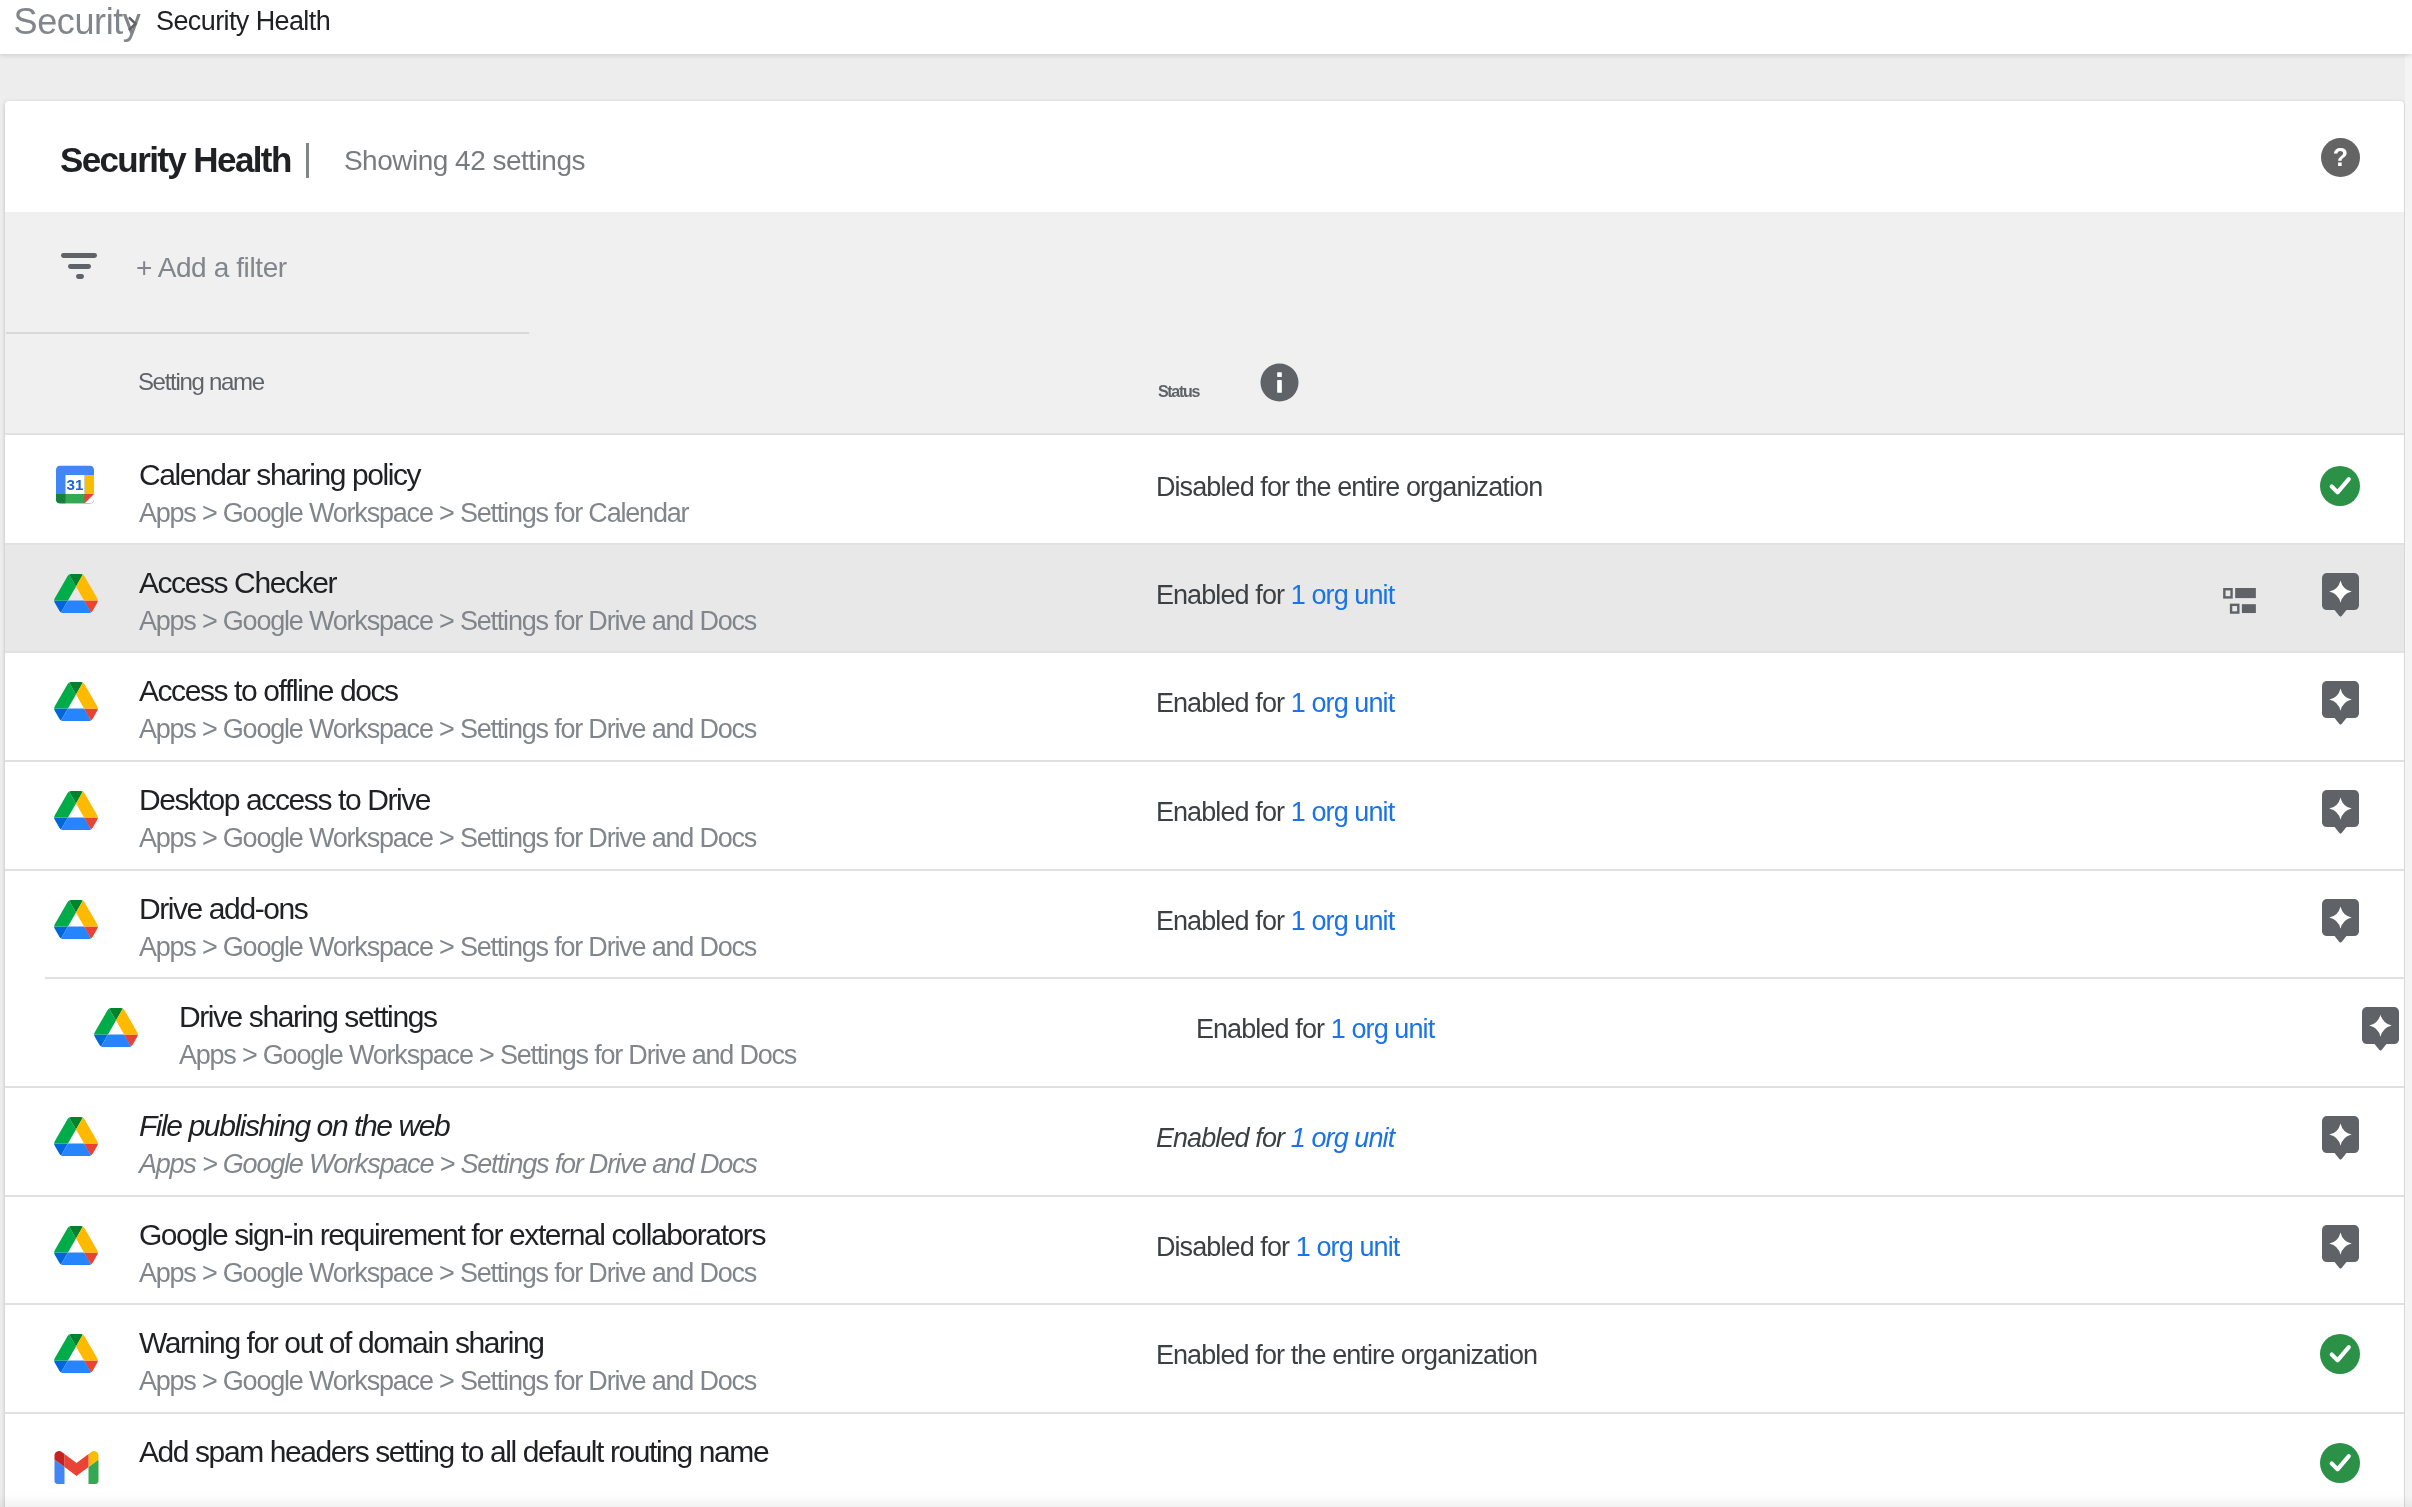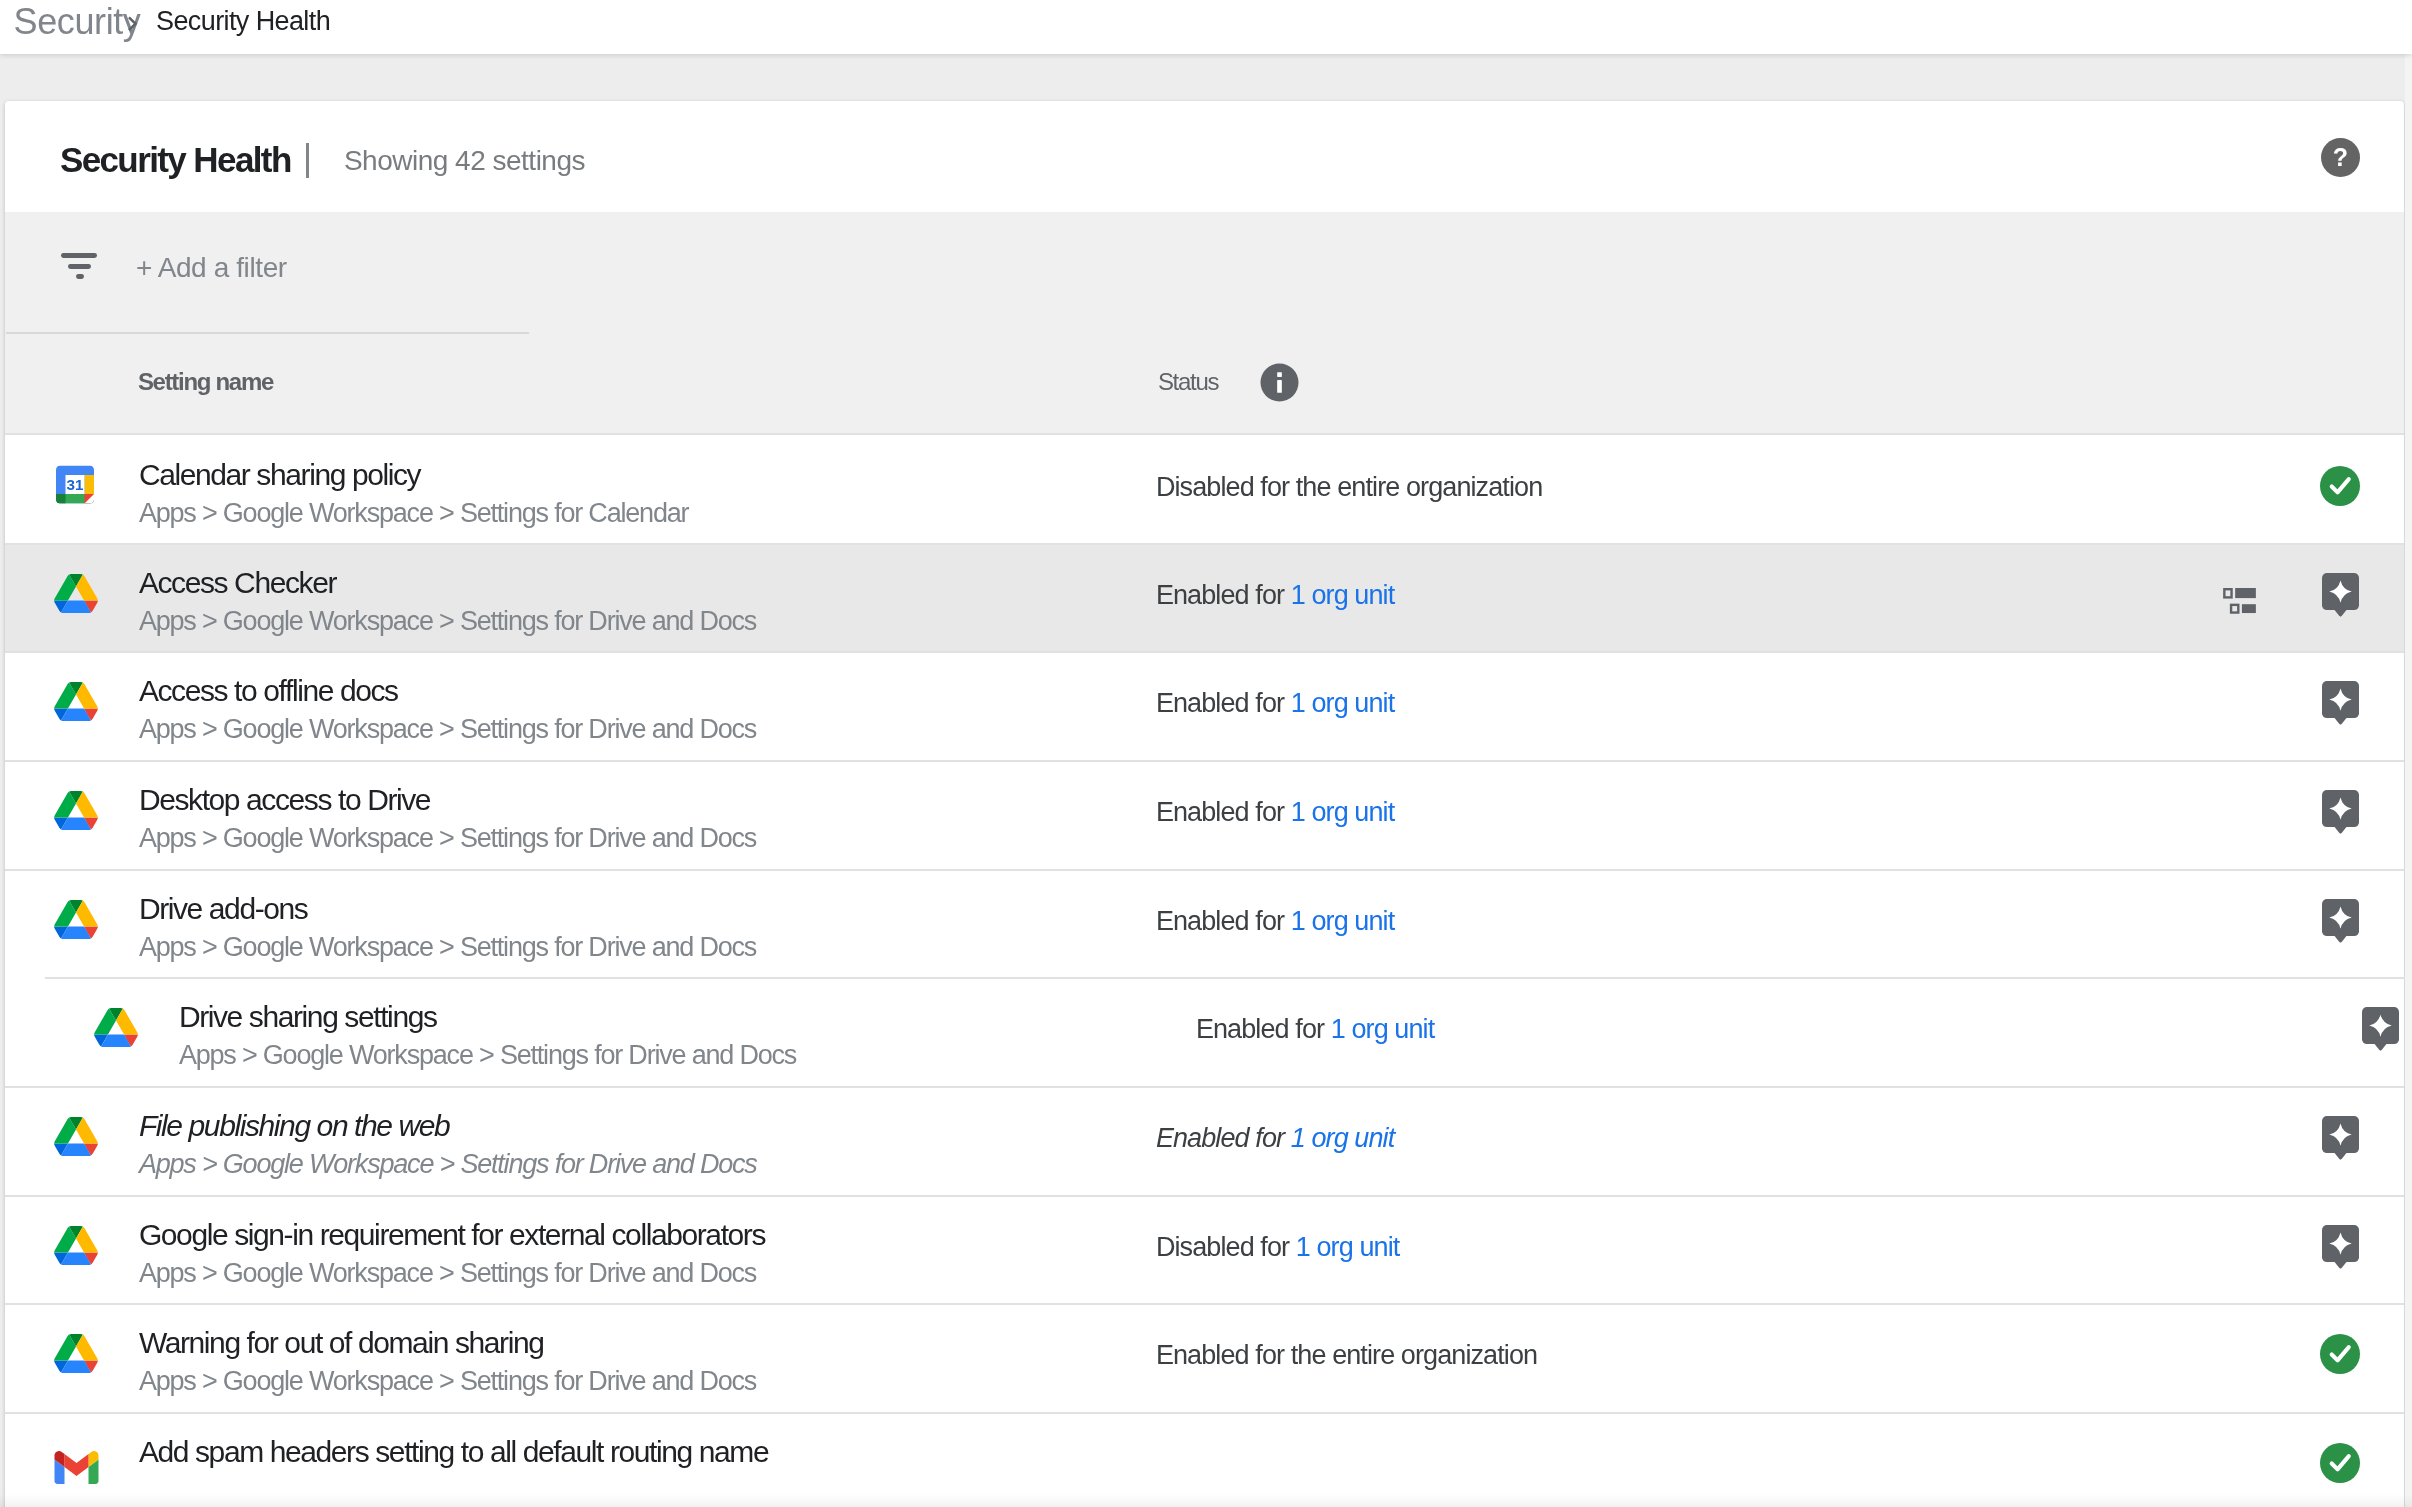--- a/index.html
+++ b/index.html
@@ -26,22 +26,22 @@
  <div class="abs" style="left:55px;top:41px;font-size:35px;line-height:35px;font-weight:bold;color:#202124;letter-spacing:-1.6px">Security Health</div>
  <div class="abs" style="left:301px;top:42px;width:2.9px;height:35px;background:#80868b"></div>
  <div class="abs" style="left:339px;top:46px;font-size:28px;line-height:28px;color:#797c7f;letter-spacing:-0.5px">Showing 42 settings</div>
 <div style="position:absolute;left:2316px;top:37px;width:39px;height:39px;border-radius:50%;background:#646464;color:#fff;text-align:center;font-size:25px;font-weight:bold;line-height:39px">?</div>
  <div class="abs filterband"></div>
  <div class="abs" style="left:56px;top:152px;width:36px;height:4.9px;border-radius:2.4px;background:#5f6368"></div>
  <div class="abs" style="left:63px;top:163px;width:23px;height:4.9px;border-radius:2.4px;background:#5f6368"></div>
  <div class="abs" style="left:71px;top:173px;width:7.8px;height:4.9px;border-radius:2.4px;background:#5f6368"></div>
  <div class="abs" style="left:131px;top:153px;font-size:28px;line-height:28px;letter-spacing:-0.4px;color:#80868b">+ Add a filter</div>
  <div class="abs" style="left:1px;top:231px;width:523px;height:1.9px;background:#d8d8d8"></div>
- <div class="abs" style="left:133px;top:269px;font-size:24px;line-height:24px;font-weight:bold;color:#5f6368;letter-spacing:-1.3px">Setting name</div>
- <div class="abs" style="left:1153px;top:269px;font-size:24px;line-height:24px;font-weight:normal;color:#5f6368;letter-spacing:-1.3px">Status</div>
+ <div class="abs" style="left:133px;top:269px;font-size:24px;line-height:24px;font-weight:normal;color:#5f6368;letter-spacing:-1.3px">Setting name</div>
+ <div class="abs" style="left:1153px;top:279px;font-size:16px;line-height:24px;font-weight:bold;color:#5f6368;letter-spacing:-1.3px">Status</div>
 <svg width="39" height="39" viewBox="0 0 40 40" style="position:absolute;left:1255px;top:262px">
 <circle cx="20" cy="20" r="19.5" fill="#5f6368"></circle>
 <rect x="17.6" y="9.5" width="4.8" height="4.8" rx="0.6" fill="#fff"></rect>
 <rect x="17.6" y="17.5" width="4.8" height="13" rx="0.6" fill="#fff"></rect>
 </svg>
  <div class="abs hdrline"></div>
  <div class="abs row" style="top:334px;height:109px;padding-left:40px;">
       <svg width="38" height="39" viewBox="0 0 40 40" style="position:absolute;left:51px;top:30px">
 <defs>
           <clipPath id="calclip">

